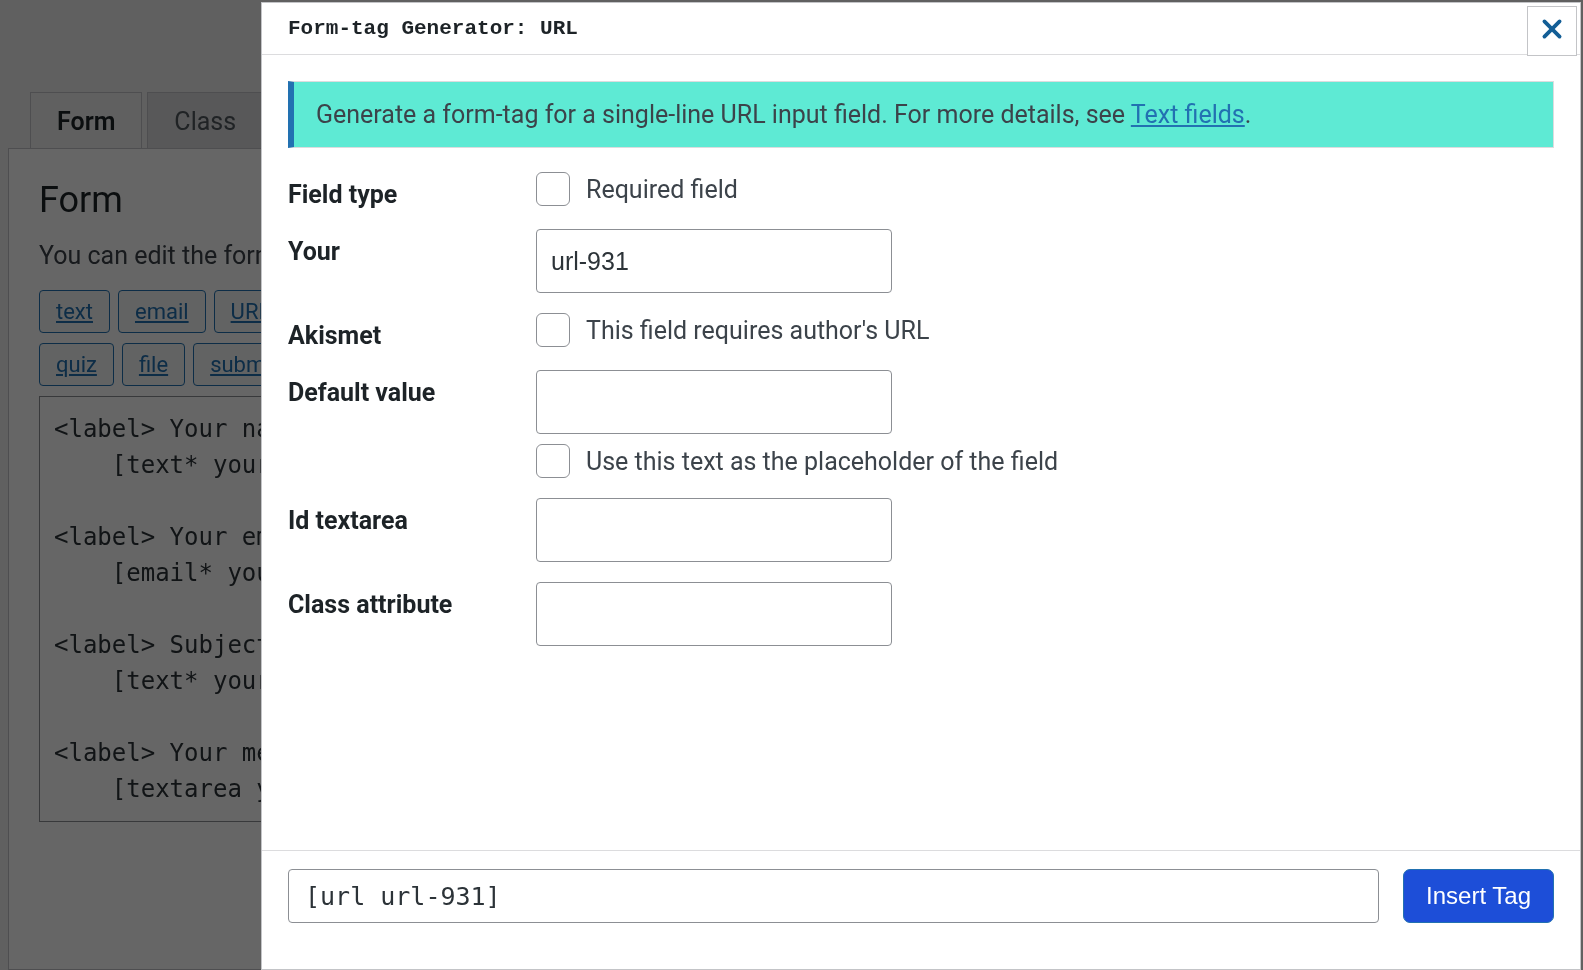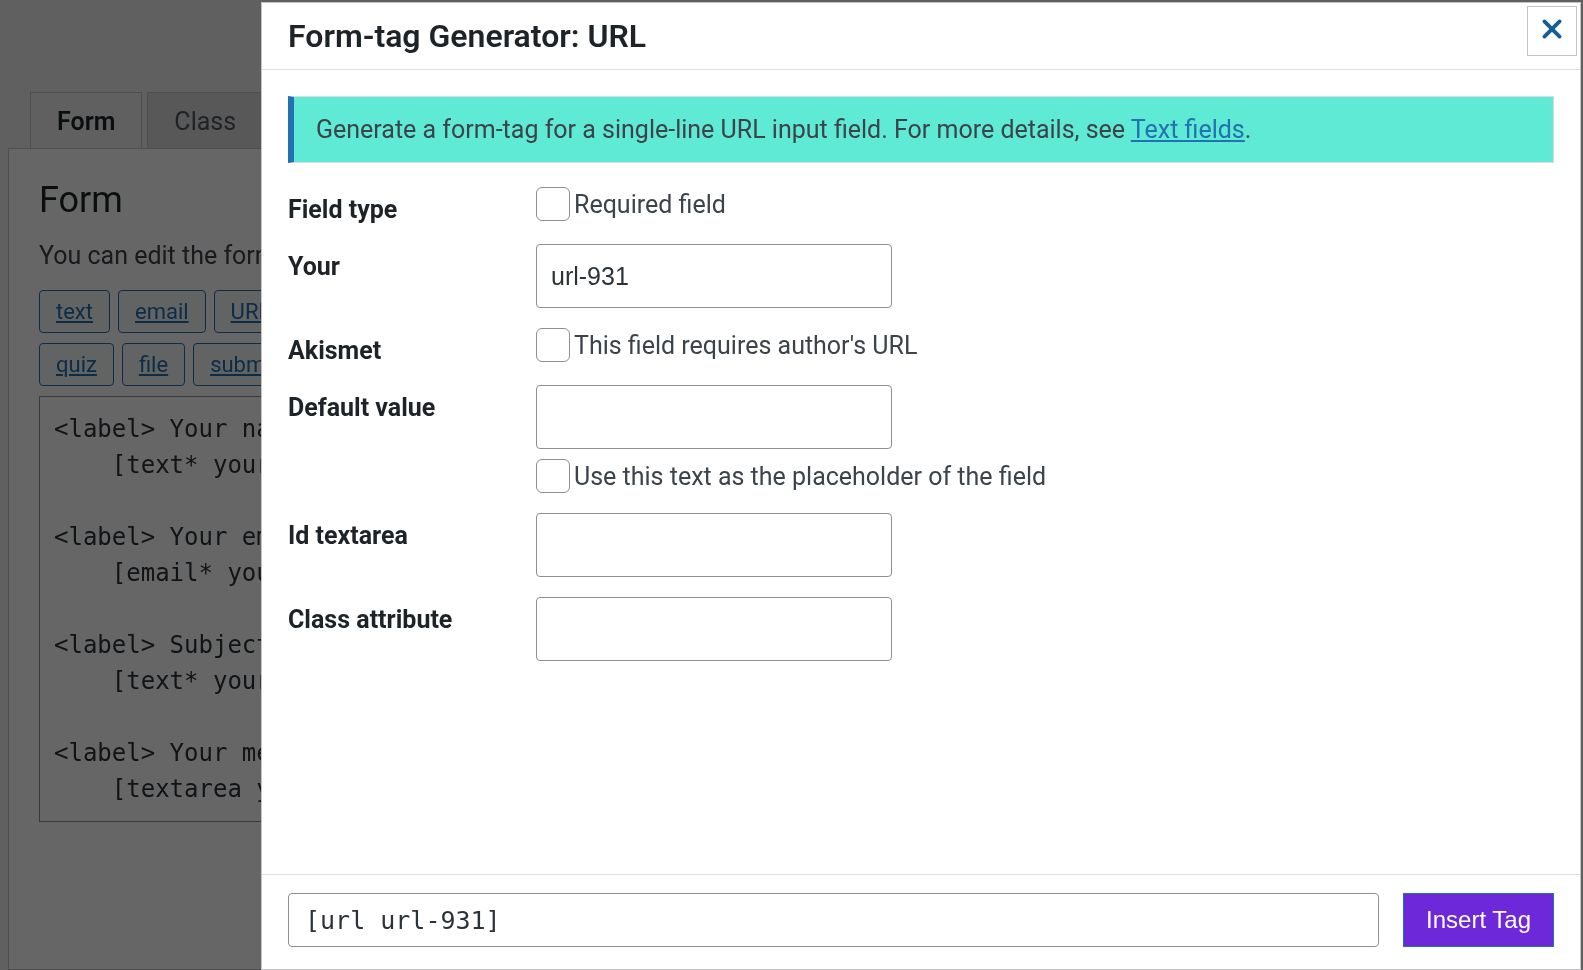--- a/index.html
+++ b/index.html
@@ -99,23 +99,24 @@
     flex-direction: column;
   }
   .modal-header {
     padding: 14px 26px;
     border-bottom: 1px solid #dcdcde;
     display: flex;
     justify-content: space-between;
     align-items: center;
   }
   .modal-title {
-    font-size: 32px;
+    font-size: 21px;
     font-weight: 600;
     color: #1d2327;
+    font-family: Liberation Mono, monospace;
   }
   .close-btn {
     position: absolute;
     top: 3px;
     right: 3px;
     width: 50px;
     height: 50px;
     border: 1px solid #c3c4c7;
     background: #fff;
     display: flex;
@@ -154,21 +155,21 @@
   }
   .form-ctrl {
     flex: 1;
     display: flex;
     flex-direction: column;
     gap: 10px;
   }
   .check-row {
     display: flex;
     align-items: center;
-    gap: 4px;
+    gap: 16px;
   }
   .chk {
     width: 34px;
     height: 34px;
     border: 1px solid #8c8f94;
     border-radius: 6px;
     background: #fff;
     flex-shrink: 0;
   }
   .chk-label {
@@ -179,40 +180,40 @@
     width: 356px;
     height: 64px;
     border: 1px solid #8c8f94;
     border-radius: 4px;
     padding: 0 14px;
     font-size: 25px;
     color: #2c3338;
   }
   .modal-footer {
     border-top: 1px solid #dcdcde;
-    padding: 18px 26px 22px;
+    padding: 18px 26px 46px;
     display: flex;
     gap: 24px;
     align-items: center;
   }
   .tag-output {
     flex: 1;
     height: 54px;
     border: 1px solid #8c8f94;
     border-radius: 4px;
     padding: 0 16px;
     font-family: Consolas, Monaco, monospace;
     font-size: 25px;
     color: #2c3338;
   }
   .insert-btn {
-    background: #6d28d9;
+    background: #1d4ed8;
     color: #fff;
     border: 1px solid #2271b1;
-    border-radius: 0;
+    border-radius: 7px;
     padding: 12px 22px;
     font-size: 24px;
     cursor: pointer;
   }
 </style>
 </head>
 <body>
 
 <div class="bg-content">
   <div class="bg-tabs">

